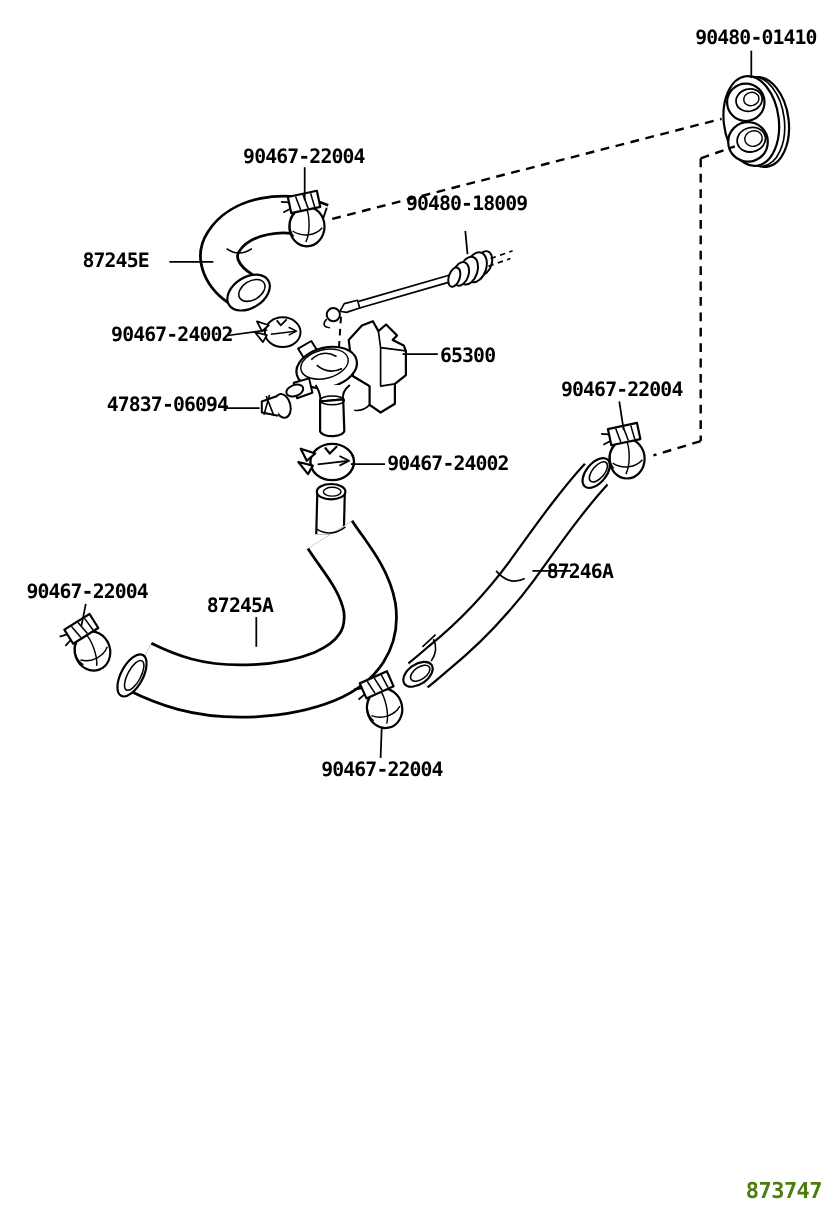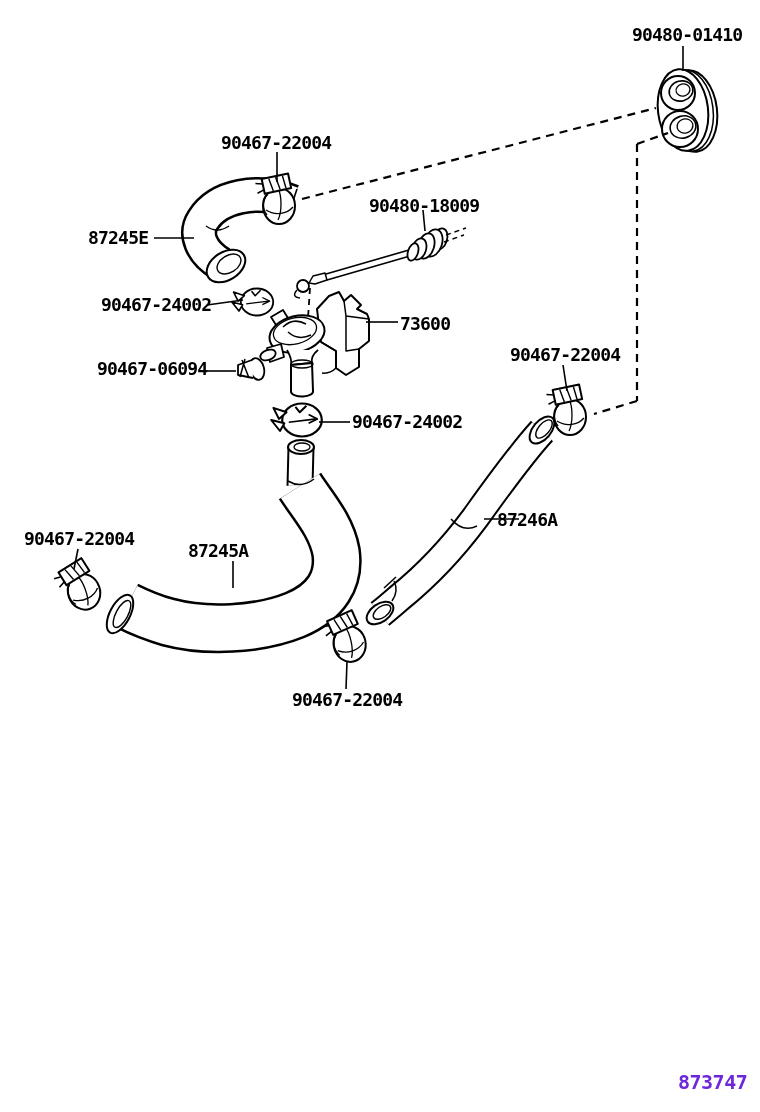--- a/index.html
+++ b/index.html
@@ -8,21 +8,21 @@
     background:#ffffff; overflow:hidden;
     font-family:"DejaVu Sans Mono", monospace;
   }
   #art { position:absolute; left:0; top:0; }
   .lbl {
     position:absolute; font:bold 18px "DejaVu Sans Mono", monospace;
     letter-spacing:-0.8px; color:#000; white-space:nowrap; line-height:18px;
   }
   .fignum {
     position:absolute; font:bold 20px "DejaVu Sans Mono", monospace;
-    letter-spacing:-0.5px; color:#6d28d9; white-space:nowrap;
+    letter-spacing:-0.5px; color:#4d7c0f; white-space:nowrap;
   }
 </style>
 </head>
 <body>
 
 <div id="page">
 
   <svg id="art" width="760" height="1112" viewBox="0 0 760 1112" fill="none" stroke-linecap="butt" stroke-linejoin="round">
 
     <defs>
@@ -156,25 +156,25 @@
       <path d="M 302,199 L 656,108"></path>
       <path d="M 637,144 L 668,133"></path>
       <path d="M 637,144 L 637,401"></path>
       <path d="M 637,401 L 594,414"></path>
       <path d="M 310,288 L 308,318" stroke-width="1.8" stroke-dasharray="6 5"></path>
     </g>
   </svg>
 
   <div class="lbl" style="left:632px;top:26px">90480-01410</div>
   <div class="lbl" style="left:221px;top:134px">90467-22004</div>
-  <div class="lbl" style="left:369px;top:197px">90480-18009</div>
-  <div class="lbl" style="left:88px;top:229px">87245E</div>
+  <div class="lbl" style="left:369px;top:177px">90480-18009</div>
+  <div class="lbl" style="left:75px;top:229px">87245E</div>
   <div class="lbl" style="left:101px;top:296px">90467-24002</div>
-  <div class="lbl" style="left:400px;top:315px">73600</div>
-  <div class="lbl" style="left:97px;top:360px">90467-06094</div>
+  <div class="lbl" style="left:400px;top:315px">65300</div>
+  <div class="lbl" style="left:97px;top:360px">47837-06094</div>
   <div class="lbl" style="left:510px;top:346px">90467-22004</div>
   <div class="lbl" style="left:352px;top:413px">90467-24002</div>
   <div class="lbl" style="left:497px;top:511px">87246A</div>
   <div class="lbl" style="left:24px;top:530px">90467-22004</div>
   <div class="lbl" style="left:188px;top:542px">87245A</div>
   <div class="lbl" style="left:292px;top:691px">90467-22004</div>
 
   <div class="fignum" style="left:678px;top:1070px">873747</div>
 </div>
 

